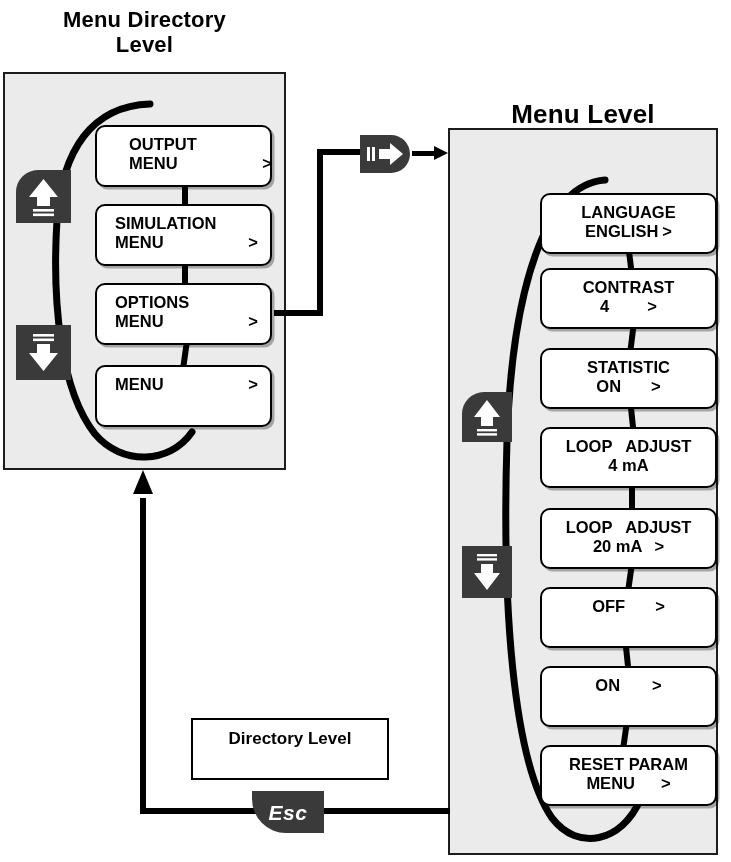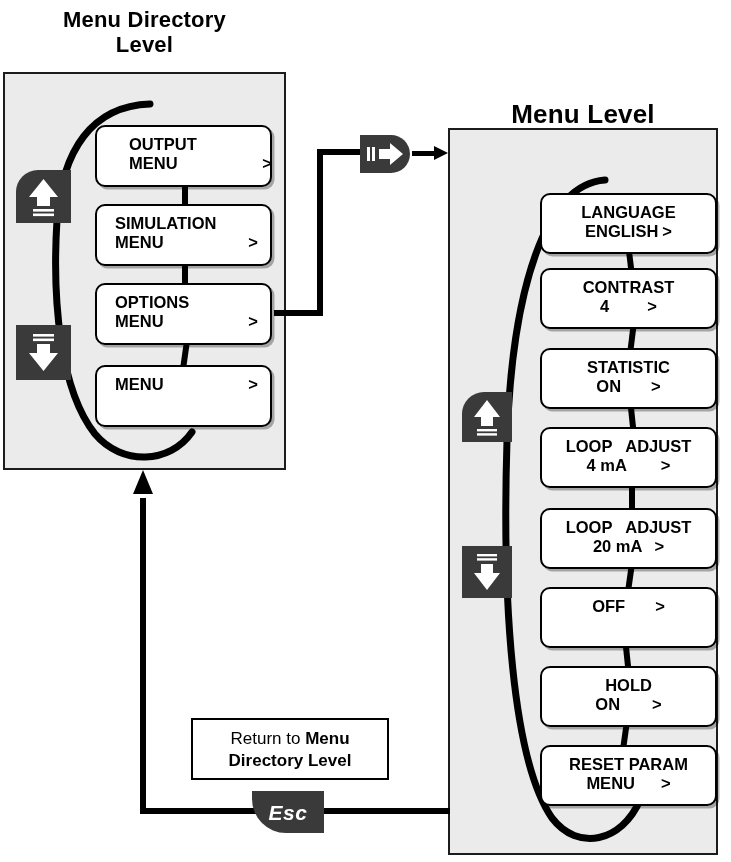--- a/index.html
+++ b/index.html
@@ -248,21 +248,21 @@
   <div class="menu-box box-right" style="left:540px; top:348px;">
     <span class="line">STATISTIC</span>
     <span class="line"><span class="row2" style="gap:30px;">
       <span>ON</span>
       <span>&gt;</span>
     </span></span>
   </div>
 
   <div class="menu-box box-right" style="left:540px; top:427px;">
     <span class="line">LOOP   ADJUST</span>
-    <span class="line"><span class="row2" style="gap:34px;">
+    <span class="line"><span class="row2" style="gap:34px;flex-direction:column;">
       <span>4 mA</span>
       <span>&gt;</span>
     </span></span>
   </div>
 
   <div class="menu-box box-right" style="left:540px; top:508px;">
     <span class="line">LOOP   ADJUST</span>
     <span class="line"><span class="row2" style="gap:12px;">
       <span>20 mA</span>
       <span>&gt;</span>
@@ -270,21 +270,20 @@
   </div>
 
   <div class="menu-box box-right" style="left:540px; top:587px;">
     <span class="line"><span class="row2" style="gap:30px;">
       <span>OFF</span>
       <span>&gt;</span>
     </span></span>
   </div>
 
   <div class="menu-box box-right" style="left:540px; top:666px;">
-    <span class="line">HOLD</span>
     <span class="line"><span class="row2" style="gap:32px;">
       <span>ON</span>
       <span>&gt;</span>
     </span></span>
   </div>
 
   <div class="menu-box box-right" style="left:540px; top:745px;">
     <span class="line">RESET PARAM</span>
     <span class="line"><span class="row2" style="gap:26px;">
       <span>MENU</span>
@@ -316,21 +315,18 @@
     </svg>
   </div>
 
   <div class="ln" style="left:140px; top:808px; width:310px; height:6px;"></div>
   <div class="ln" style="left:140px; top:498px; width:6px; height:316px;"></div>
   <svg class="arrowhead" width="22" height="26" viewBox="0 0 22 26" style="left:132px; top:470px;">
     <polygon points="11,0 21,24 1,24" fill="#000"></polygon>
   </svg>
 
   <div id="return-box">
-    <div>
-      <span>Return to </span><span class="b">Menu</span>
-    </div>
     <div class="b">Directory Level</div>
   </div>
 
   <div id="esc-key">Esc</div>
 
 </div>
 
 </body></html>

